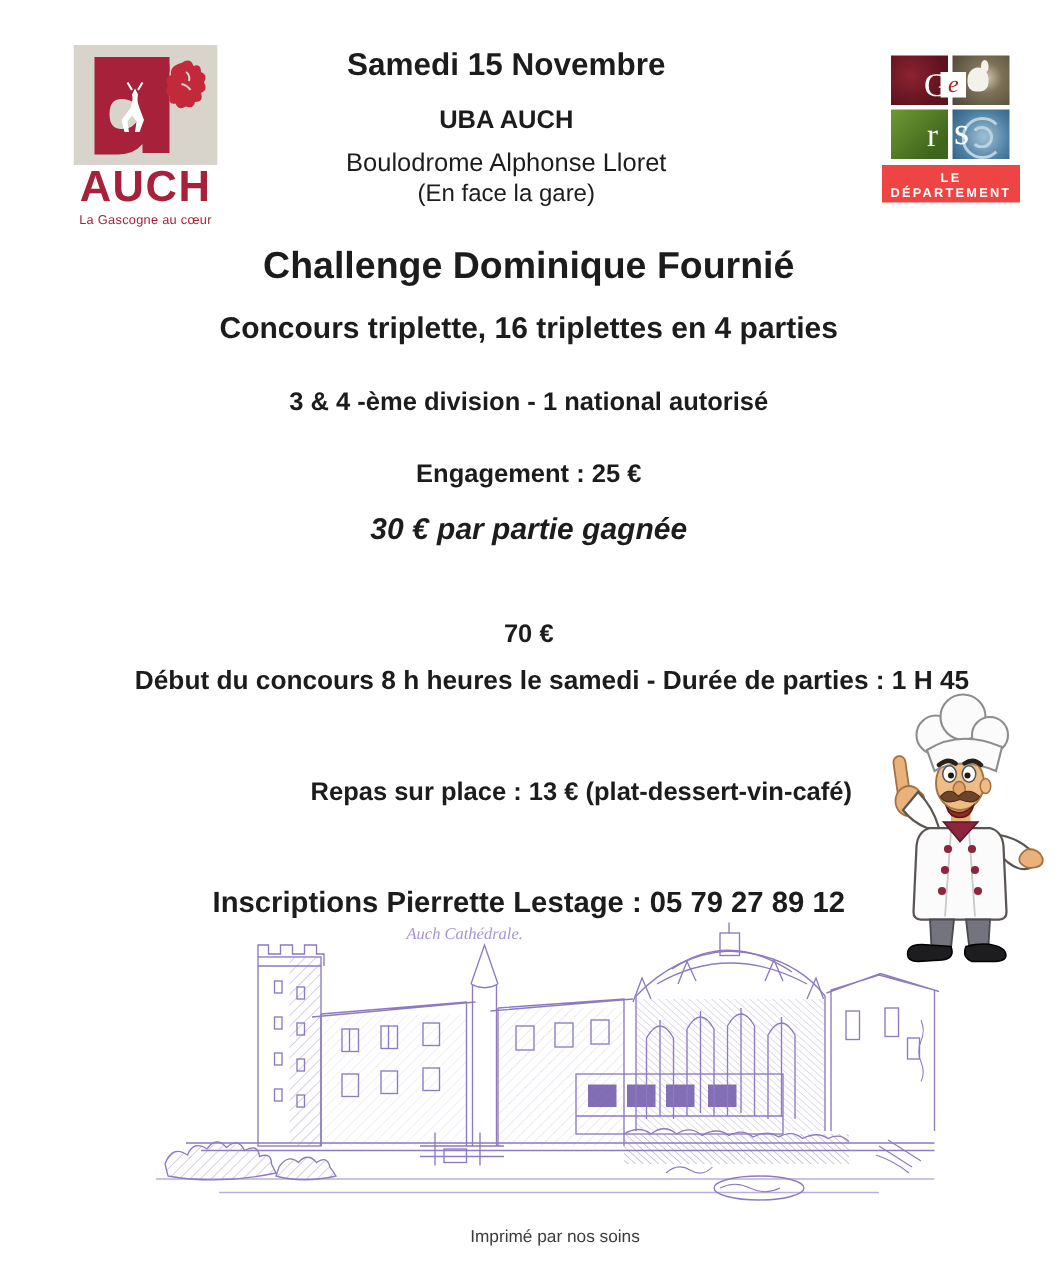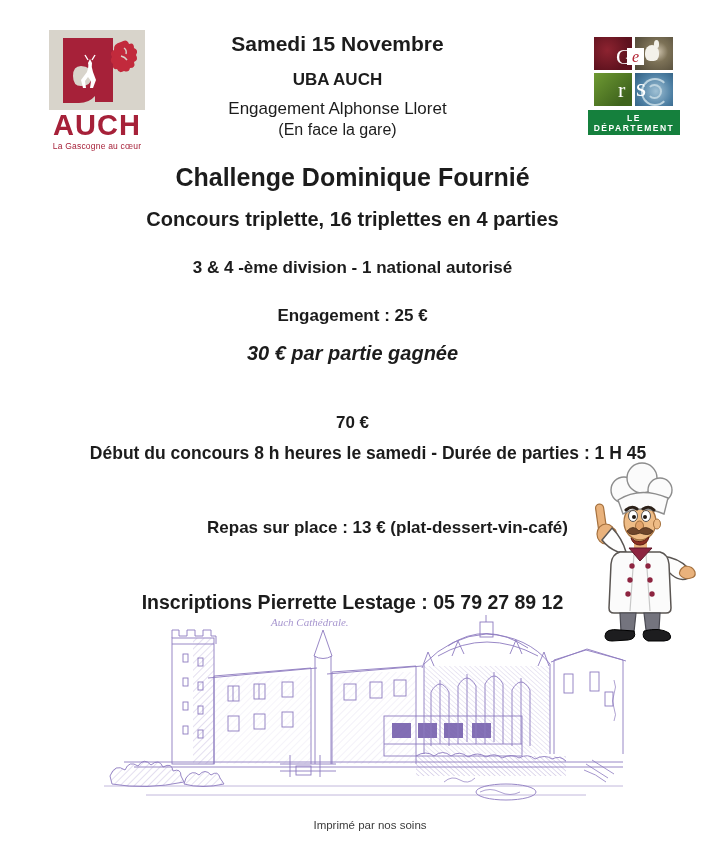--- a/index.html
+++ b/index.html
@@ -43,21 +43,21 @@
   .t-br{left:41px;top:36px;background:radial-gradient(circle at 55% 55%,#9fc0d4 0%,#4d7fa3 60%,#2f5d80 100%);}
   .goose{position:absolute;left:10px;top:8px;width:14px;height:16px;background:#f3f1ea;border-radius:60% 60% 45% 45%;}
   .goose:before{content:"";position:absolute;left:9px;top:-5px;width:5px;height:8px;background:#f3f1ea;border-radius:50% 50% 40% 40%;}
   .spiral{position:absolute;left:6px;top:5px;width:24px;height:24px;border:2.5px solid #bcd3df;border-radius:50%;border-right-color:transparent;}
   .spiral:before{content:"";position:absolute;left:4px;top:4px;width:11px;height:11px;border:2px solid #bcd3df;border-radius:50%;border-left-color:transparent;}
   .gers-letter{position:absolute;font-family:"Liberation Serif",serif;color:#fff;font-size:22px;line-height:1;}
   .gl-g{left:22px;top:9px;}
   .gl-e{left:33px;top:11px;width:17px;height:17px;background:#fff;color:#b01f2e;text-align:center;font-size:16px;line-height:17px;font-style:italic;}
   .gl-r{left:24px;top:42px;}
   .gl-s{left:42px;top:38px;font-size:26px;}
-  .gers-caption{margin-top:3px;background:#15803d;color:#fff;text-align:center;
+  .gers-caption{margin-top:3px;background:#ef4444;color:#fff;text-align:center;
     font-size:8.5px;font-weight:bold;letter-spacing:1.5px;padding:3px 0 2px;}
 
   .chef{position:absolute;left:576px;top:460px;width:128px;height:182px;z-index:3;}
   .sketch{position:absolute;left:86px;top:614px;width:540px;height:200px;z-index:1;}
 </style>
 </head>
 <body>
 
 <div class="page">
 
@@ -92,21 +92,21 @@
       <span class="gers-letter gl-g">G</span>
       <span class="gers-letter gl-e">e</span>
       <span class="gers-letter gl-r">r</span>
       <span class="gers-letter gl-s">s</span>
     </div>
     <div class="gers-caption">LE DÉPARTEMENT</div>
   </div>
 
   <div class="line hdr l-date">Samedi 15 Novembre</div>
   <div class="line hdr l-club">UBA AUCH</div>
-  <div class="line hdr l-venue">Engagement Alphonse Lloret</div>
+  <div class="line hdr l-venue">Boulodrome Alphonse Lloret</div>
   <div class="line hdr l-note">(En face la gare)</div>
 
   <div class="line l-title">Challenge Dominique Fournié</div>
   <div class="line l-format">Concours triplette, 16 triplettes en 4 parties</div>
   <div class="line l-div">3 &amp; 4 -ème division - 1 national autorisé</div>
   <div class="line l-fee">Engagement : 25 €</div>
   <div class="line l-prize">30 € par partie gagnée</div>
   <div class="line l-final70">70 €</div>
   <div class="line l-sched">Début du concours 8 h heures le samedi - Durée de parties : 1 H 45</div>
   <div class="line l-meal">Repas sur place : 13 € (plat-dessert-vin-café)</div>

